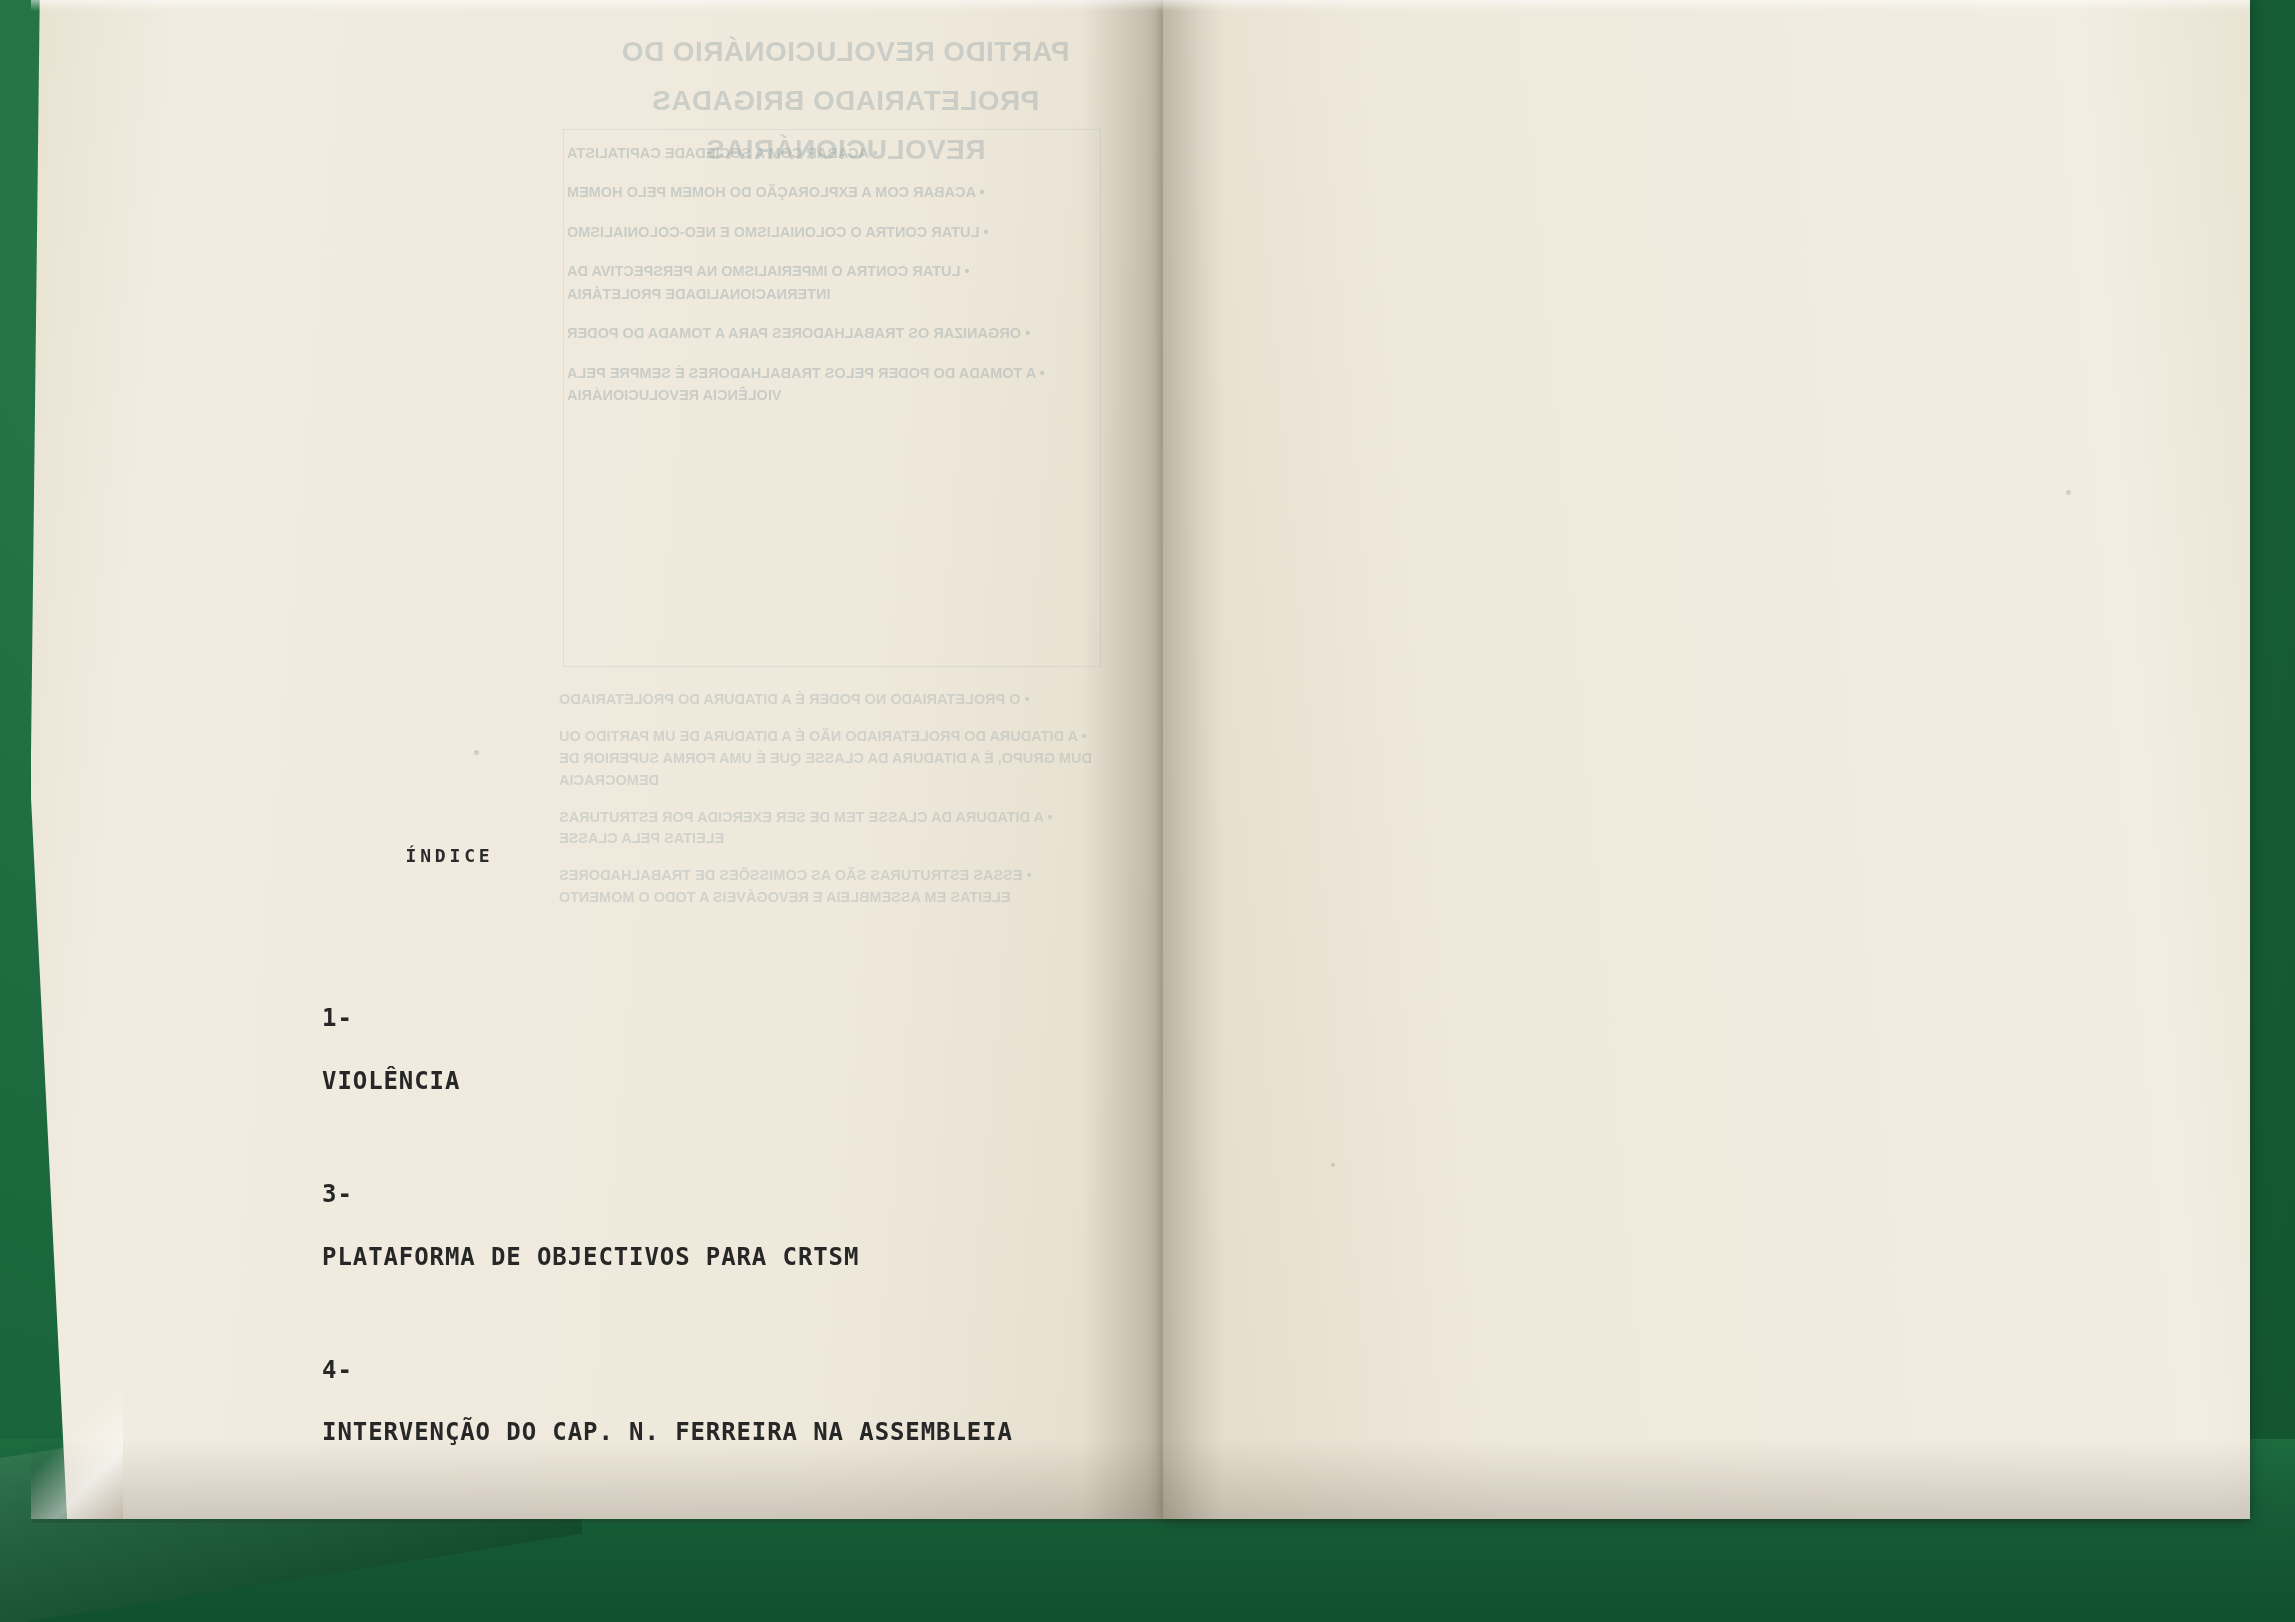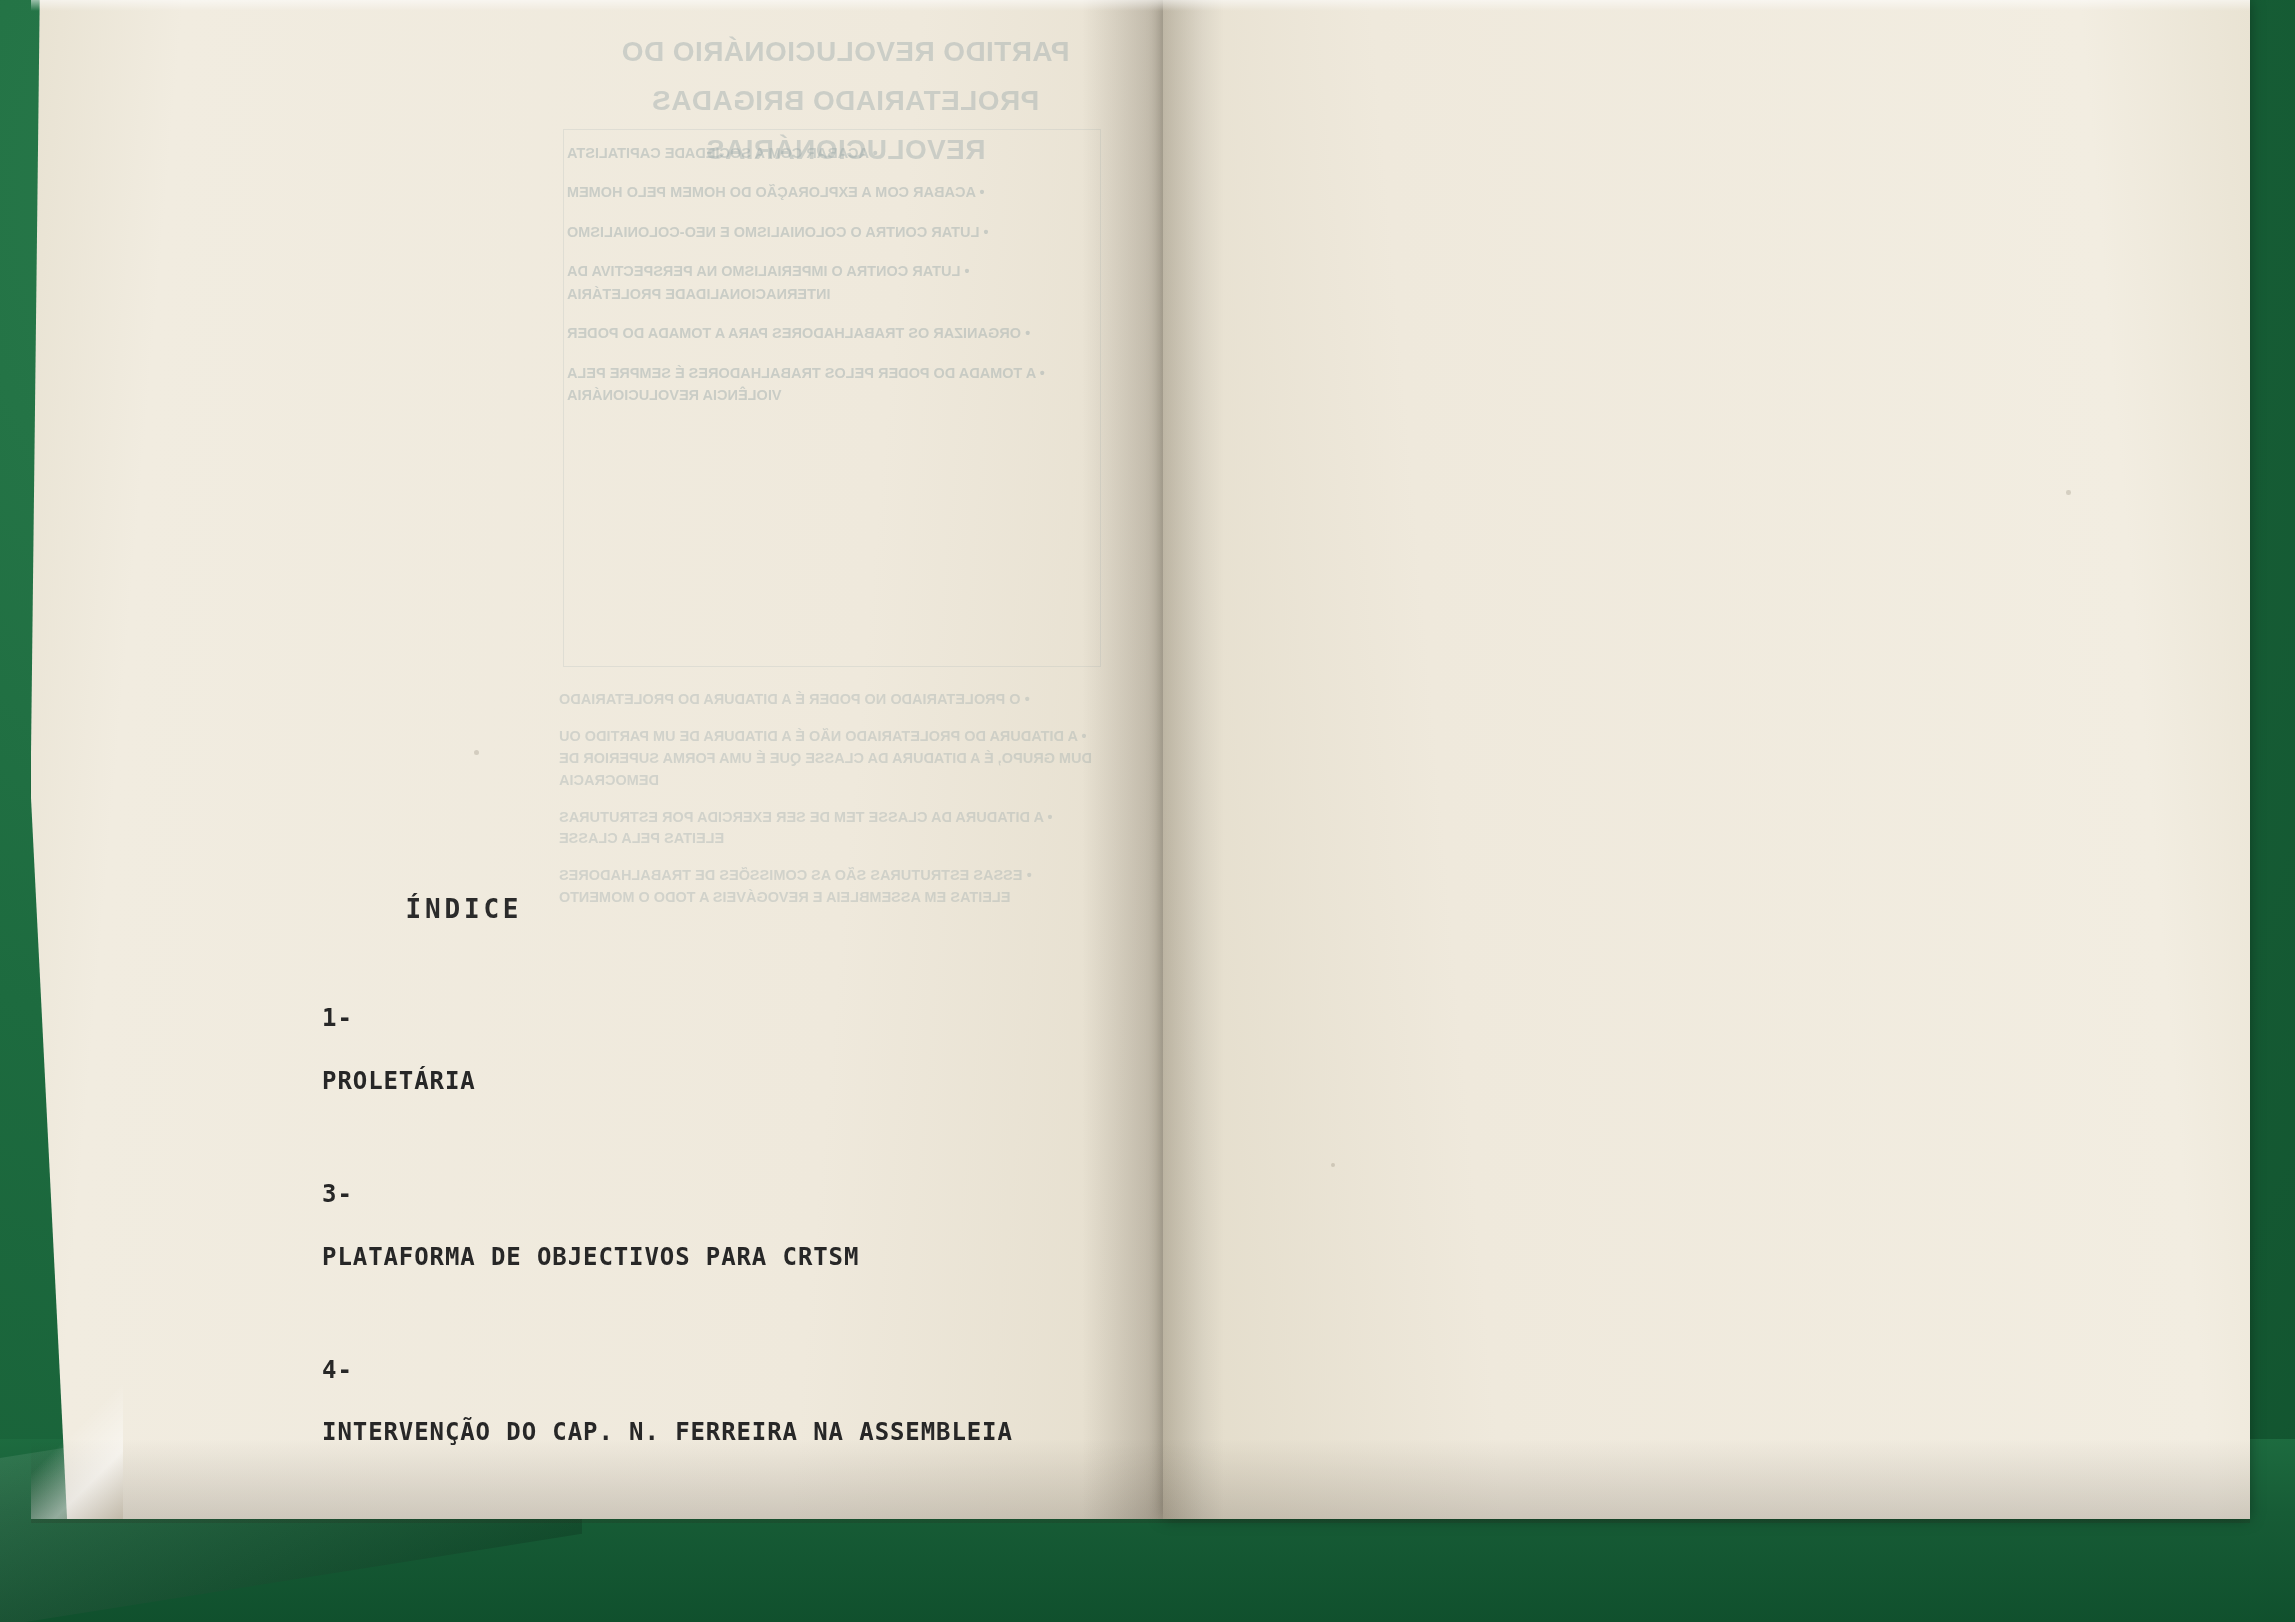--- a/index.html
+++ b/index.html
@@ -148,23 +148,23 @@
     text-align: right;
     color: #9aa8aa;
     opacity: 0.35;
   }
   .ghost-lower p { margin: 0 0 15.3px 0; }
 
   
   .index-heading {
     position: absolute;
     left: 375px;
-    top: 894px;
+    top: 845px;
     font-family: "DejaVu Sans Mono", monospace;
-    font-size: 26px;
+    font-size: 18px;
     letter-spacing: 3.8px;
     color: #2b2b2b;
     font-weight: bold;
   }
   .index-list {
     position: absolute;
     left: 138px;
     top: 972px;
     width: 964px;
     font-family: "DejaVu Sans Mono", monospace;
@@ -215,21 +215,21 @@
         <p>• A DITADURA DA CLASSE TEM DE SER EXERCIDA POR ESTRUTURAS ELEITAS PELA CLASSE</p>
         <p>• ESSAS ESTRUTURAS SÃO AS COMISSÕES DE TRABALHADORES ELEITAS EM ASSEMBLEIA E REVOGÁVEIS A TODO O MOMENTO</p>
       </div>
 
       <div class="index-heading">ÍNDICE</div>
 
       <div class="index-list">
         <p class="index-item">
           <span>1-</span>
           <span> </span>
-          <span>PROLETÁRIA</span>
+          <span>VIOLÊNCIA</span>
         </p>
         <p class="index-item">
           <span>3-</span>
           <span> </span>
           <span>PLATAFORMA DE OBJECTIVOS PARA CRTSM</span>
         </p>
         <p class="index-item">
           <span>4-</span>
           <span> </span>
           <span>INTERVENÇÃO DO CAP. N. FERREIRA NA ASSEMBLEIA</span>

